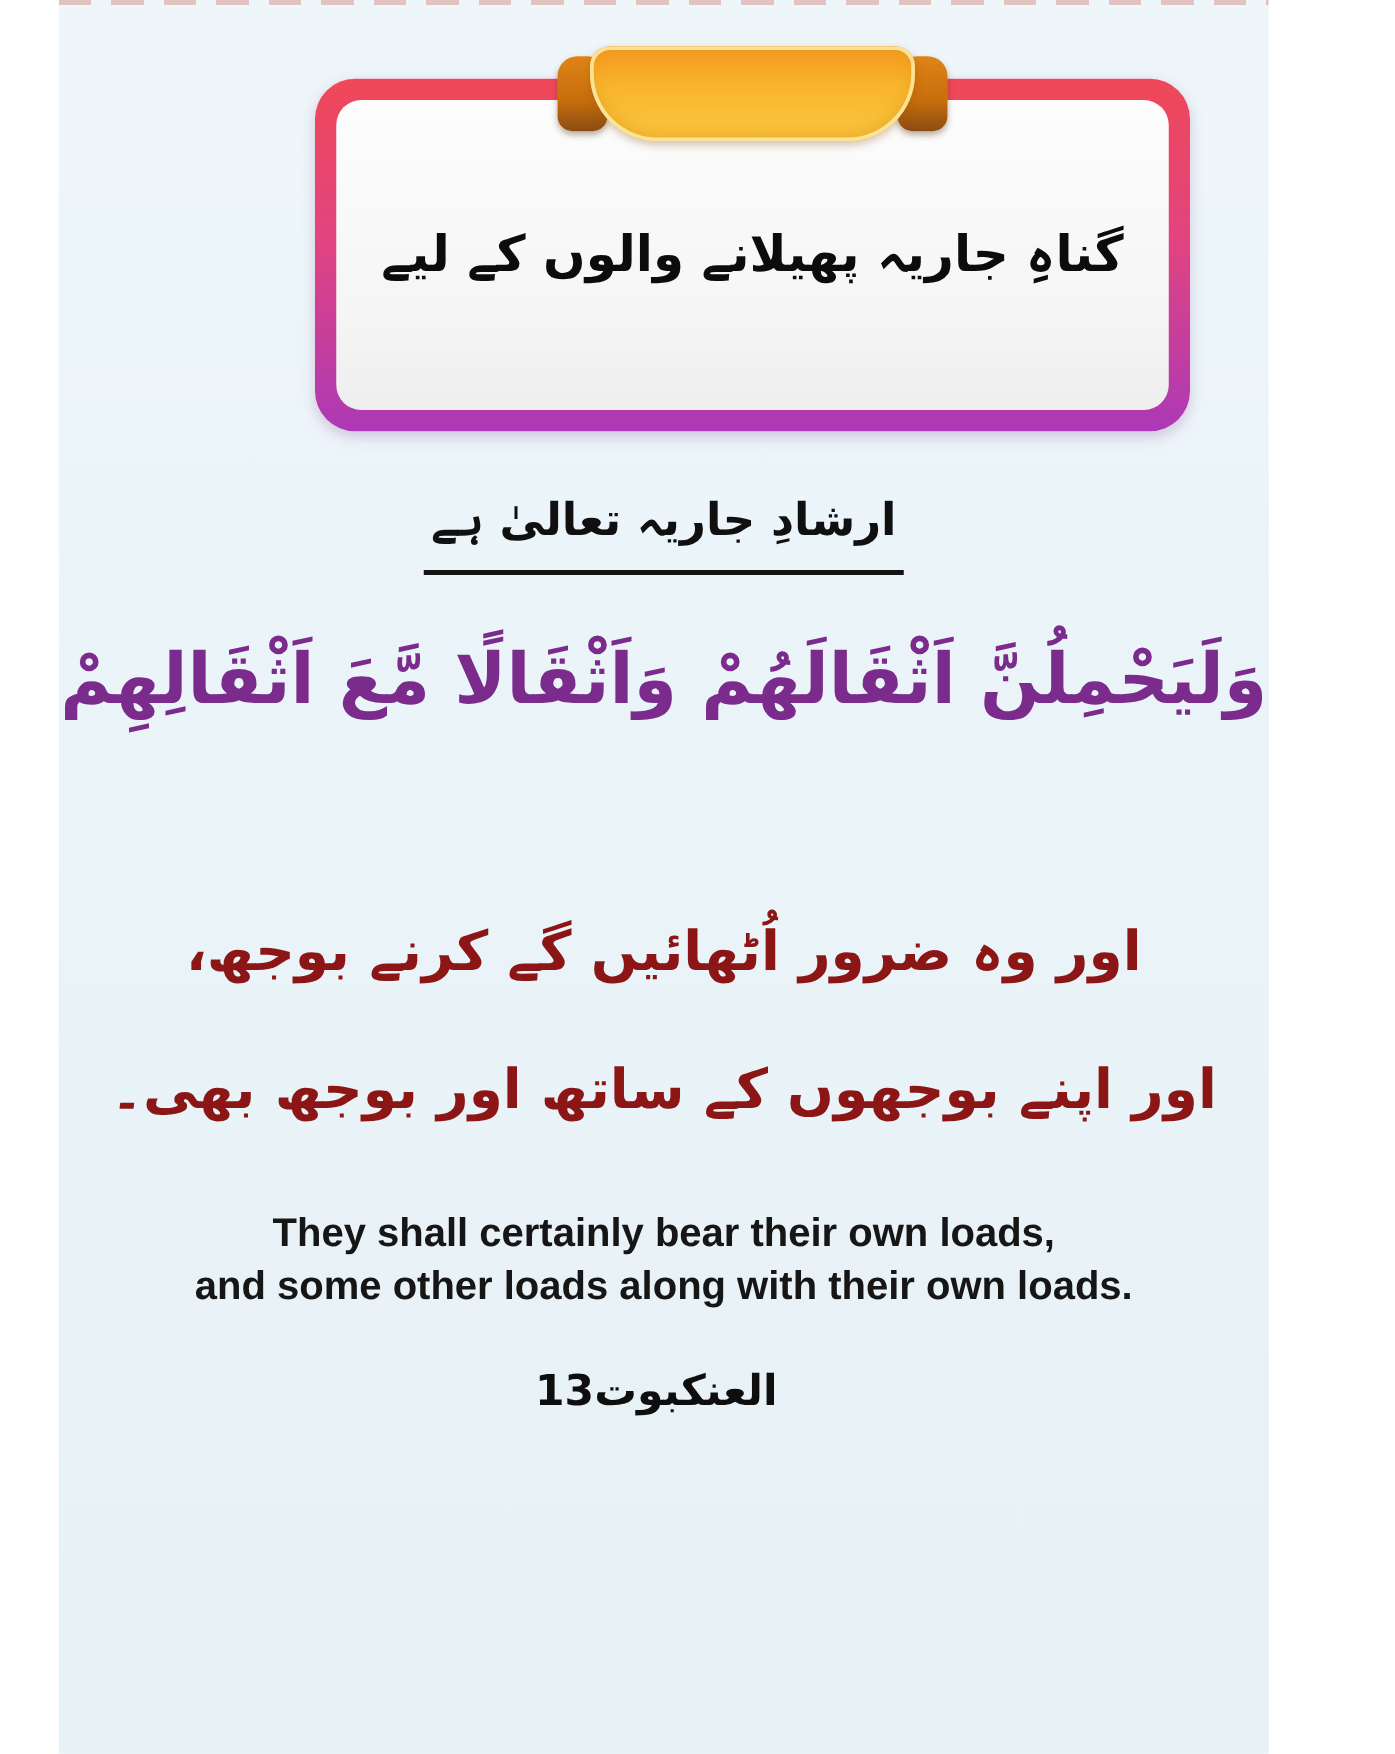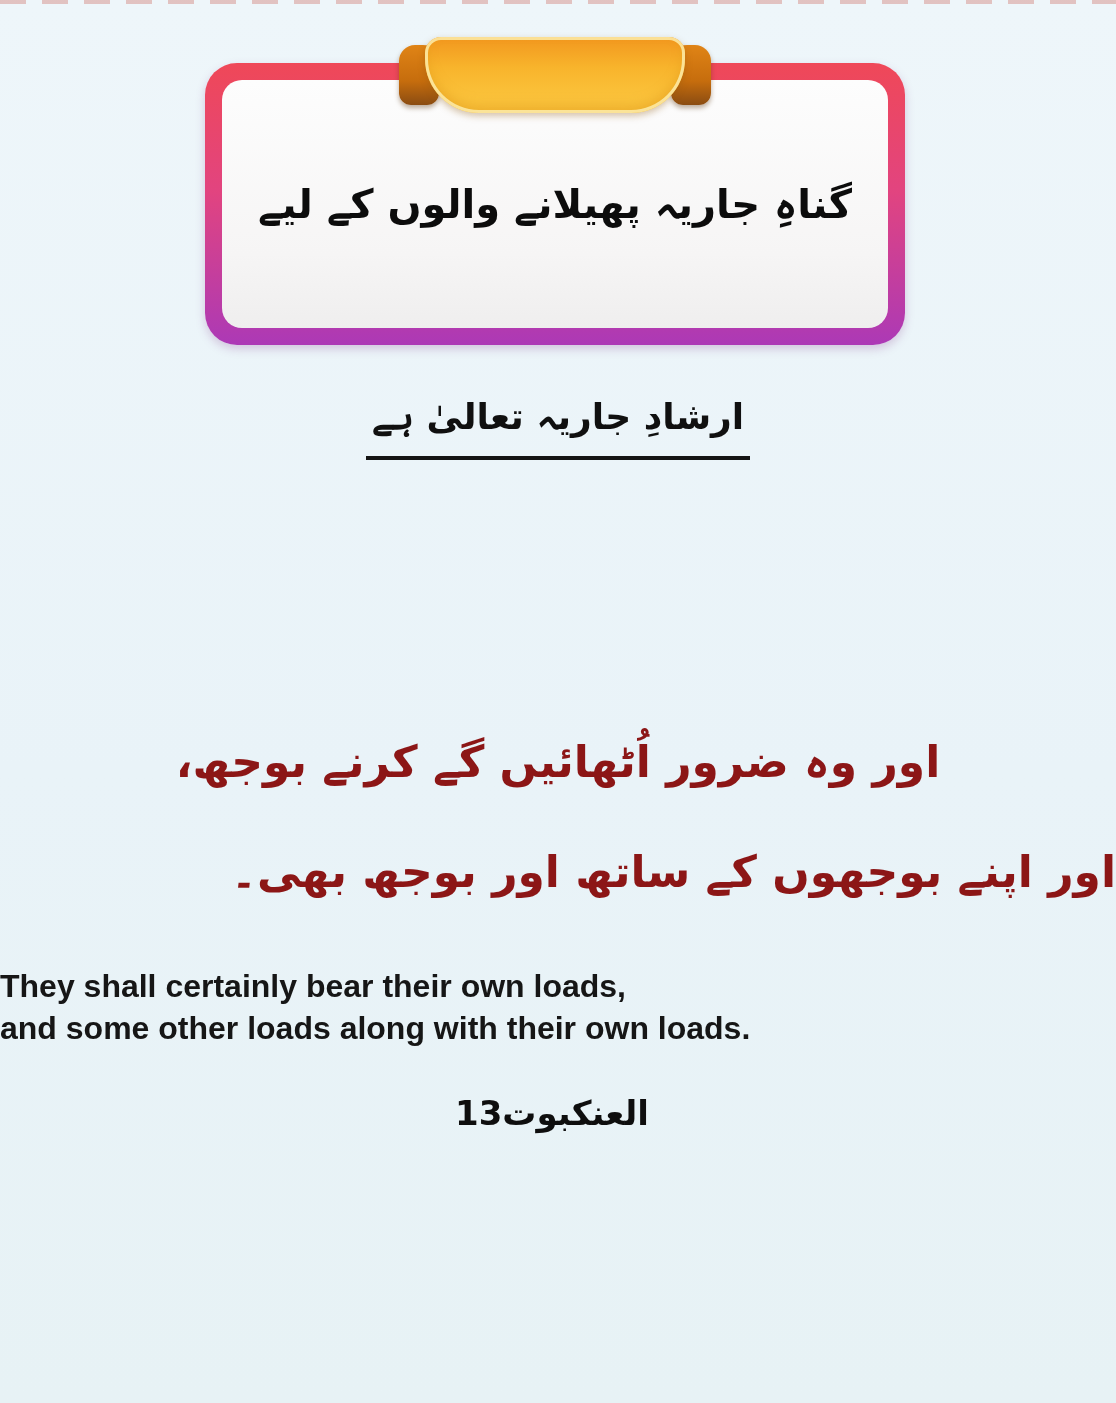--- a/index.html
+++ b/index.html
@@ -1,21 +1,22 @@
 <!DOCTYPE html>
 <html><head>
 <meta charset="utf-8">
 <style>
   * { margin:0; padding:0; box-sizing:border-box; }
   html,body { width:1116px; }
   body { font-family:"DejaVu Sans", sans-serif; }
 
   .poster {
-    position:relative; width:1116px; height:1403px; overflow:hidden;
+    position:relative; width:968px; height:1403px; overflow:hidden;
     background:linear-gradient(180deg,#eef6fa 0%,#e9f3f8 55%,#e7f2f5 100%);
+    margin-left:47px;
   }
 
   
   .top-dashes {
     position:absolute; top:0; left:0; right:0; height:4px;
     background:repeating-linear-gradient(90deg,
       rgba(205,110,100,.38) 0 26px, rgba(255,255,255,0) 26px 42px);
   }
 
   
@@ -68,25 +69,25 @@
   .verse {
     direction:rtl; font-size:56px; font-weight:bold; line-height:1.65;
     white-space:nowrap; letter-spacing:1px;
   }
 
   
   .urdu-line { position:absolute; left:0; right:0; text-align:center;
     direction:rtl; font-size:44px; font-weight:bold; line-height:1.55;
     white-space:nowrap; }
   .urdu-1 { top:728px; }
-  .urdu-2 { top:838px;text-align:right; }
+  .urdu-2 { top:838px; }
 
   
   .english {
-    position:absolute; top:965px; left:0; right:0; text-align:left;
+    position:absolute; top:965px; left:0; right:0; text-align:center;
     font-family:"Liberation Sans", sans-serif; font-weight:bold;
     font-size:32px; color:#161616; line-height:1.32;
   }
 
   
   .reference {
     position:absolute; top:1090px; left:0; right:12px; text-align:center;
     direction:rtl; font-size:34px; font-weight:bold; color:#0e0e0e;
     line-height:1.4;
   }
@@ -118,20 +119,23 @@
     </div>
     <div class="card-inner">
       <div class="card-title" lang="ur" dir="rtl">گناہِ جاریہ پھیلانے والوں کے لیے</div>
     </div>
   </div>
 
   <div class="heading-row">
     <span class="heading" lang="ur" dir="rtl">ارشادِ جاریہ تعالیٰ ہے</span>
   </div>
 
+  <div class="verse-row">
+    <div class="verse" lang="ar" dir="rtl" style="color:#7b2b8c;">وَلَيَحْمِلُنَّ اَثْقَالَهُمْ وَاَثْقَالًا مَّعَ اَثْقَالِهِمْ</div>
+  </div>
 
   <div class="urdu-line urdu-1" lang="ur" dir="rtl" style="color:#8c1616;">اور وہ ضرور اُٹھائیں گے کرنے بوجھ،</div>
   <div class="urdu-line urdu-2" lang="ur" dir="rtl" style="color:#8c1616;">اور اپنے بوجھوں کے ساتھ اور بوجھ بھی۔</div>
 
   <div class="english">
     <div>They shall certainly bear their own loads,</div>
     <div>and some other loads along with their own loads.</div>
   </div>
 
   <div class="reference" lang="ar" dir="rtl">العنكبوت13</div>

